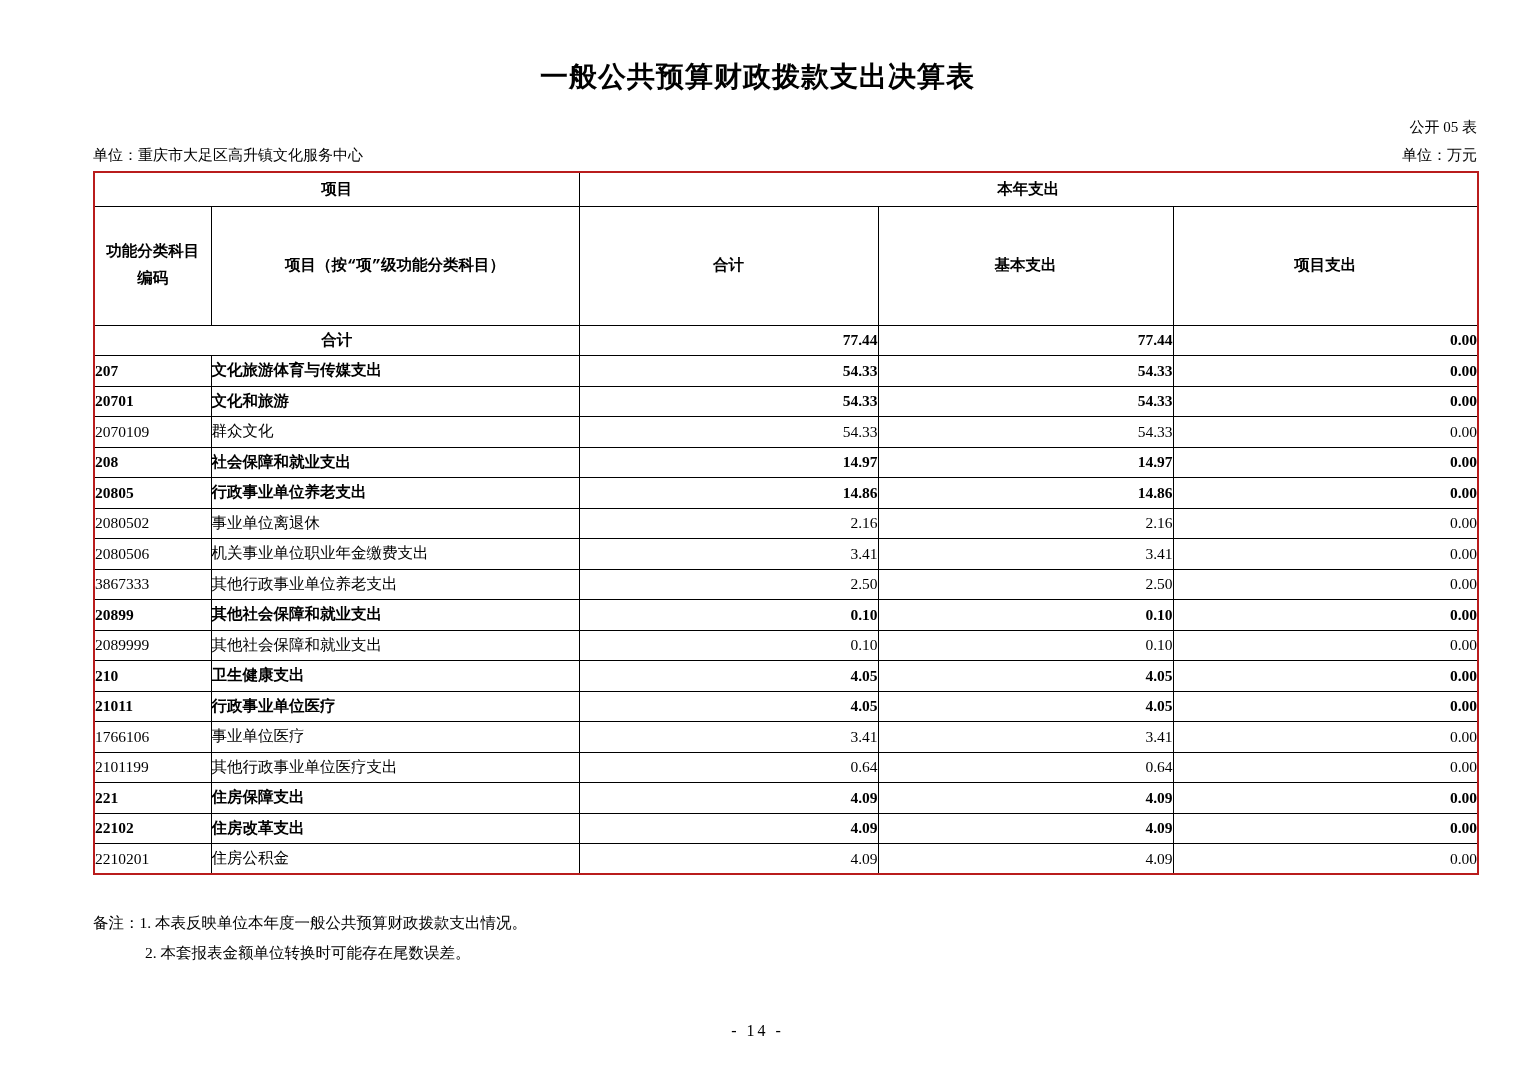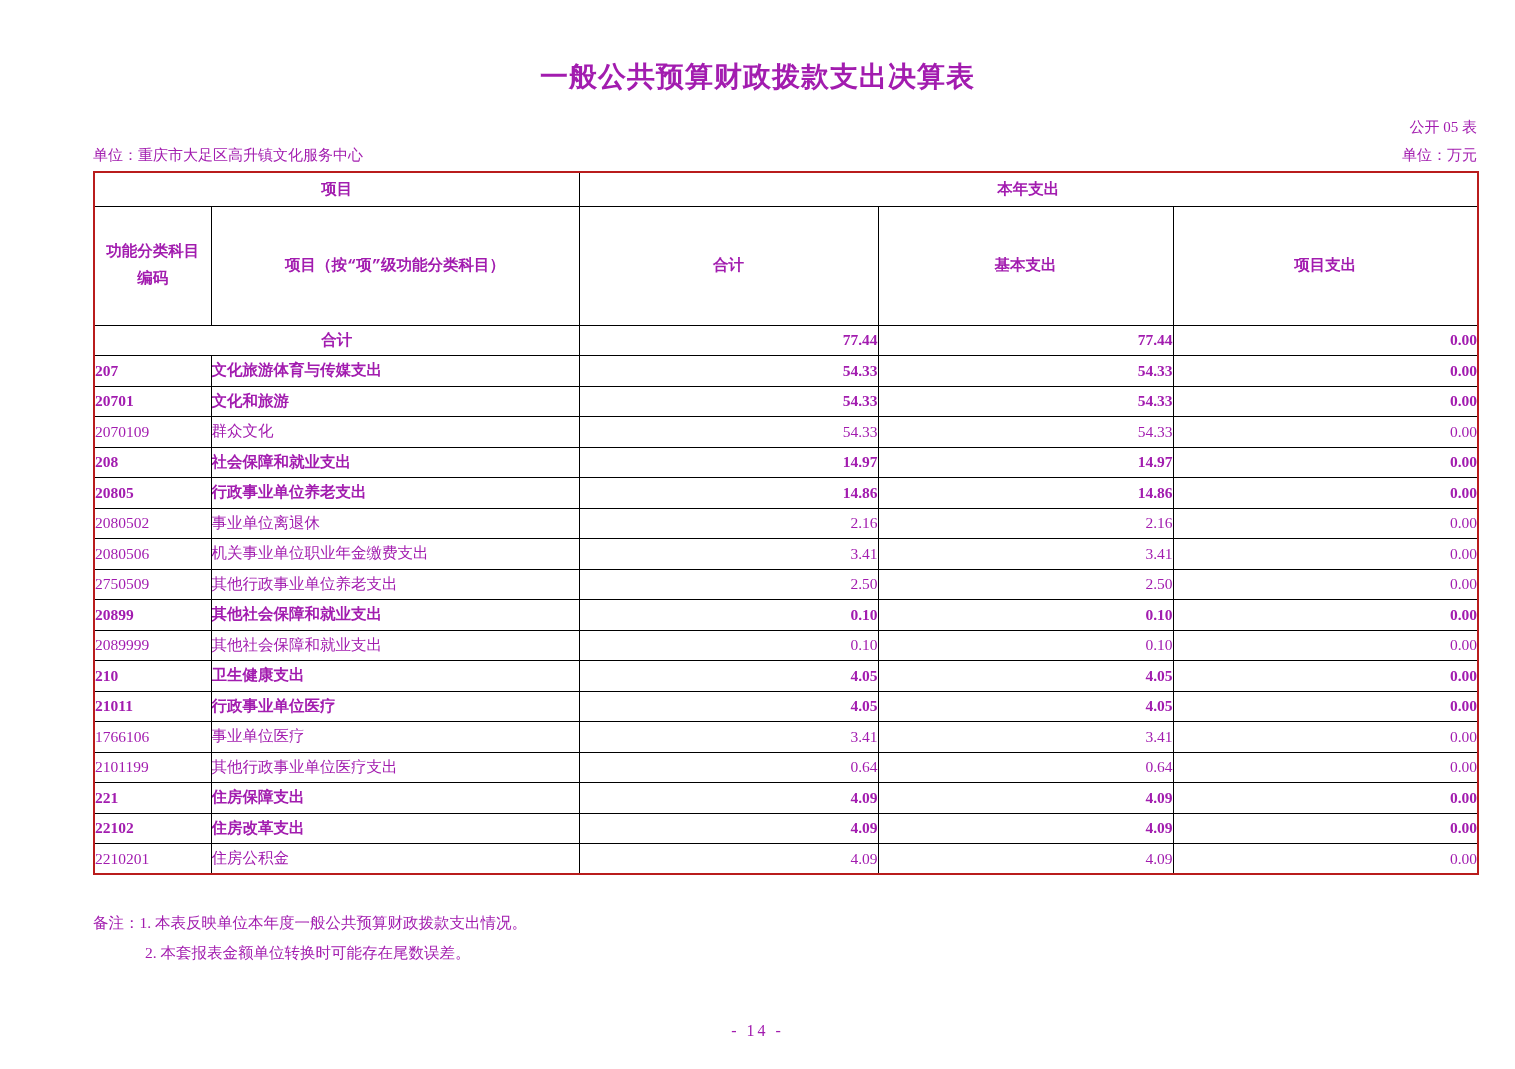--- a/index.html
+++ b/index.html
@@ -5,21 +5,21 @@
   html, body {
     margin: 0;
     padding: 0;
     background: #ffffff;
   }
   .page {
     position: relative;
     width: 1515px;
     height: 1069px;
     background: #ffffff;
-    color: #a21caf;
+    color: #000000;
     font-family: "Liberation Serif", "DejaVu Serif", serif;
     overflow: hidden;
   }
   .doc-title {
     position: absolute;
     top: 58px;
     left: 0;
     width: 100%;
     margin: 0;
     text-align: center;
@@ -181,21 +181,21 @@
           <td class="cell-num">0.00</td>
         </tr>
         <tr>
           <td class="cell-code">2080506</td>
           <td class="cell-name">机关事业单位职业年金缴费支出</td>
           <td class="cell-num">3.41</td>
           <td class="cell-num">3.41</td>
           <td class="cell-num">0.00</td>
         </tr>
         <tr>
-          <td class="cell-code">2750509</td>
+          <td class="cell-code">3867333</td>
           <td class="cell-name">其他行政事业单位养老支出</td>
           <td class="cell-num">2.50</td>
           <td class="cell-num">2.50</td>
           <td class="cell-num">0.00</td>
         </tr>
         <tr class="bold">
           <td class="cell-code">20899</td>
           <td class="cell-name">其他社会保障和就业支出</td>
           <td class="cell-num">0.10</td>
           <td class="cell-num">0.10</td>

